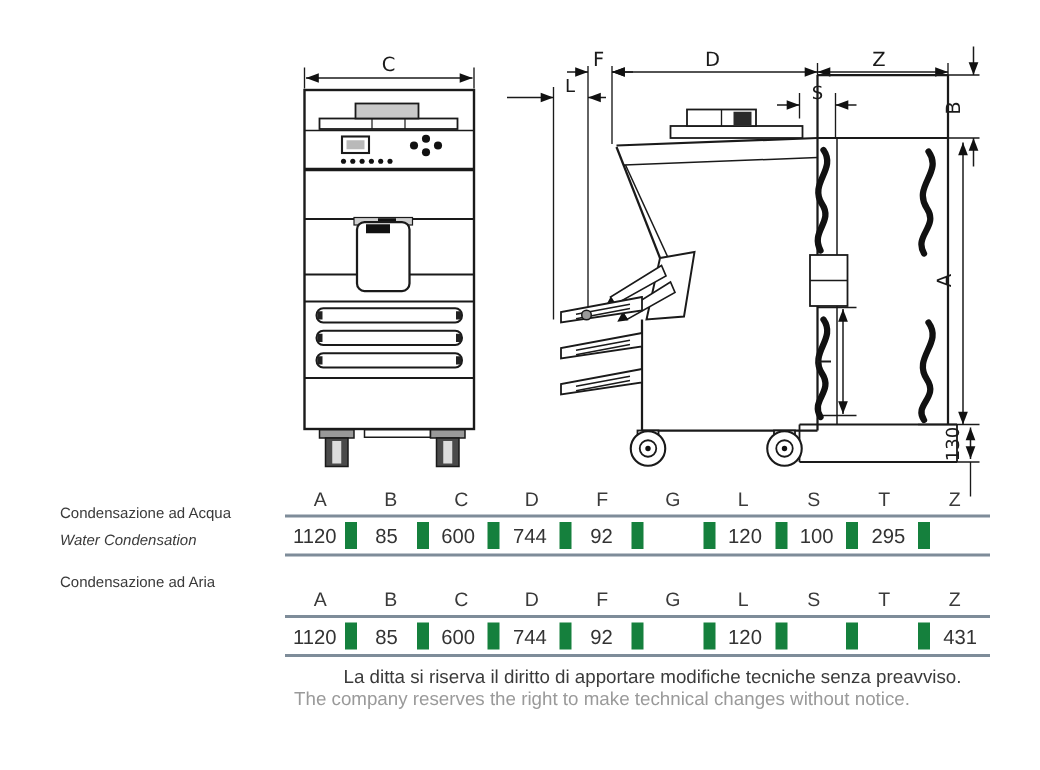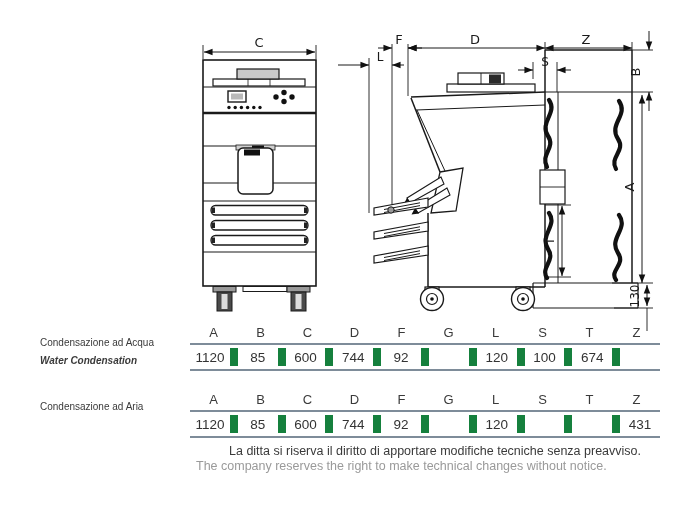--- a/index.html
+++ b/index.html
@@ -15,21 +15,21 @@
   .hcell { flex:1; text-align:center; font-size:13px; color:#3a3a3a; }
   .rule  { height:2px; background:#7e8c99; }
   .tbody { display:flex; height:24px; }
   .vcell {
     flex:1; display:flex; align-items:center; justify-content:center;
     font-size:13.5px; color:#333; margin:3px 0; border-left:8px solid #15803d;
   }
   .vcell:first-child { border-left:none; }
 
   .tbl-label { position:absolute; left:40px; font-size:10px; line-height:18px; color:#3a3a3a; }
-  .tbl-label .en { font-style:italic;font-weight:bold; }
+  .tbl-label .en { font-style:italic; }
 
   .footer { position:absolute; left:196px; font-size:12.5px; line-height:15px; }
   .footer .line-it { color:#3a3a3a;margin-left:33px; }
   .footer .line-en { color:#9a9a9a; }
 </style>
 </head>
 <body>
 
 <div class="page">
 
@@ -218,27 +218,27 @@
     <div class="rule"></div>
     <div class="tbody">
       <div class="vcell">1120</div>
       <div class="vcell">85</div>
       <div class="vcell">600</div>
       <div class="vcell">744</div>
       <div class="vcell">92</div>
       <div class="vcell"></div>
       <div class="vcell">120</div>
       <div class="vcell">100</div>
-      <div class="vcell">674</div>
-      <div class="vcell"></div>
-    </div>
-    <div class="rule"></div>
-  </div>
-
-  <div class="tbl-label" style="top:398px">
+      <div class="vcell">295</div>
+      <div class="vcell"></div>
+    </div>
+    <div class="rule"></div>
+  </div>
+
+  <div class="tbl-label" style="top:380px">
     <div class="it-line">Condensazione ad Aria</div>
   </div>
   <div class="dim-table" style="top:388px">
     <div class="thead">
       <div class="hcell">A</div>
       <div class="hcell">B</div>
       <div class="hcell">C</div>
       <div class="hcell">D</div>
       <div class="hcell">F</div>
       <div class="hcell">G</div>

